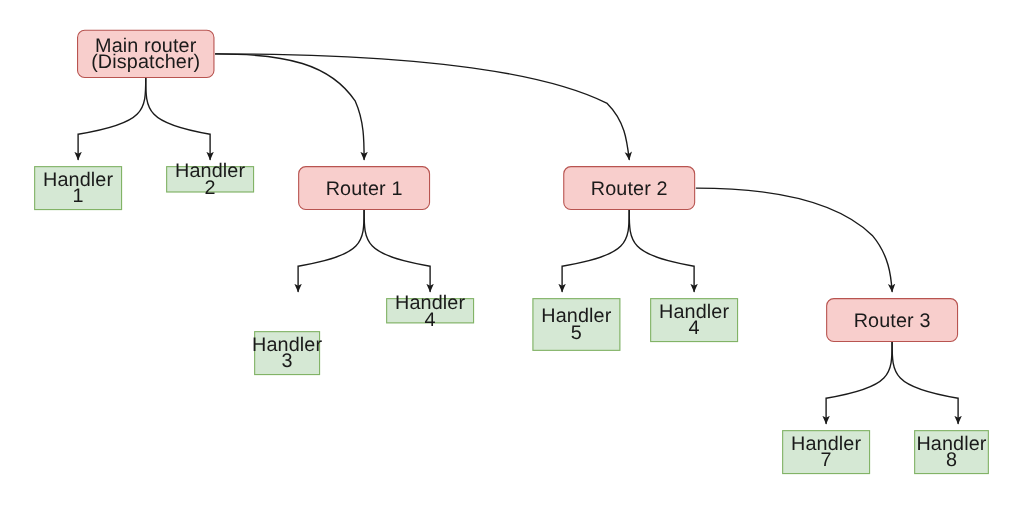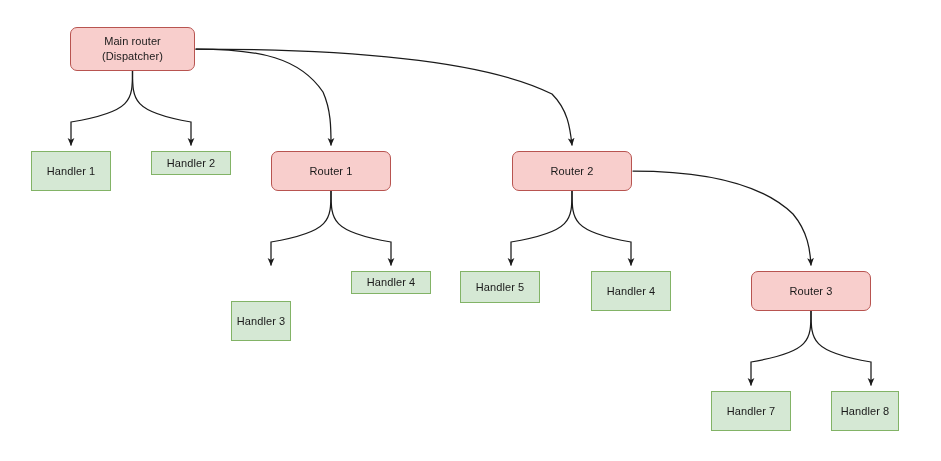--- a/index.html
+++ b/index.html
@@ -27,21 +27,21 @@
     height: 461px;
     pointer-events: none;
   }
   .node {
     position: absolute;
     box-sizing: border-box;
     display: flex;
     align-items: center;
     justify-content: center;
     text-align: center;
-    font-size: 11px;
+    font-size: 18px;
     line-height: 15px;
     color: #1a1a1a;
     letter-spacing: 0.1px;
     white-space: pre-line;
   }
   .node.router {
     background: #f8cecc;
     border: 1.2px solid #b85450;
     border-radius: 7px;
   }
@@ -82,20 +82,20 @@
 
   <div id="nodes-group">
       <div class="node router" style="left: 70px; top: 27px; width: 125px; height: 44px;"><span class="node-label">Main router
 (Dispatcher)</span></div>
       <div class="node handler" style="left: 31px; top: 151px; width: 80px; height: 40px;"><span class="node-label">Handler 1</span></div>
       <div class="node handler" style="left: 151px; top: 151px; width: 80px; height: 24px;"><span class="node-label">Handler 2</span></div>
       <div class="node router" style="left: 271px; top: 151px; width: 120px; height: 40px;"><span class="node-label">Router 1</span></div>
       <div class="node router" style="left: 512px; top: 151px; width: 120px; height: 40px;"><span class="node-label">Router 2</span></div>
       <div class="node handler" style="left: 231px; top: 260px; width: 60px; height: 40px; margin-top: 41px;"><span class="node-label">Handler 3</span></div>
       <div class="node handler" style="left: 351px; top: 271px; width: 80px; height: 23px;"><span class="node-label">Handler 4</span></div>
-      <div class="node handler" style="left: 460px; top: 271px; width: 80px; height: 32px;"><span class="node-label">Handler 5</span></div>
+      <div class="node handler" style="left: 484px; top: 271px; width: 80px; height: 48px;"><span class="node-label">Handler 5</span></div>
       <div class="node handler" style="left: 591px; top: 271px; width: 80px; height: 40px;"><span class="node-label">Handler 4</span></div>
       <div class="node router" style="left: 751px; top: 271px; width: 120px; height: 40px;"><span class="node-label">Router 3</span></div>
       <div class="node handler" style="left: 711px; top: 391px; width: 80px; height: 40px;"><span class="node-label">Handler 7</span></div>
       <div class="node handler" style="left: 831px; top: 391px; width: 68px; height: 40px;"><span class="node-label">Handler 8</span></div>
     </div>
 
 </div>
 
 </body></html>

